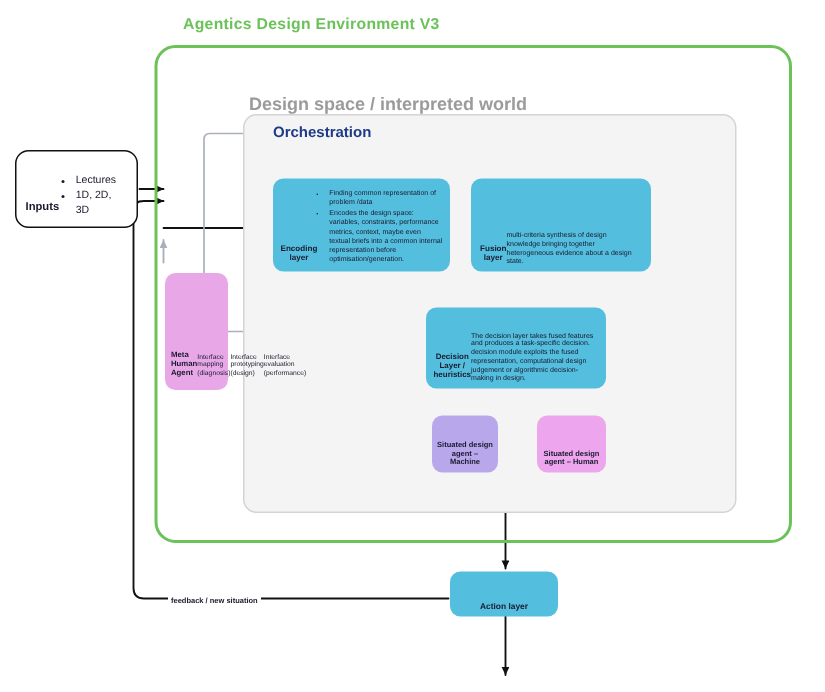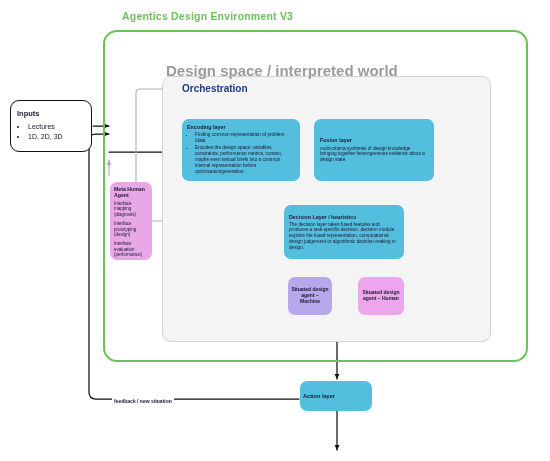--- a/index.html
+++ b/index.html
@@ -8,30 +8,30 @@
   #canvas{position:absolute;inset:0;width:550px;height:461px;}
   .node{position:absolute;box-sizing:border-box;}
 
   
   #env-title{left:122px;top:10px;font-size:10.5px;font-weight:bold;color:#6ac259;
              letter-spacing:.2px;white-space:nowrap;}
   #env-frame{left:103px;top:30px;width:425px;height:332px;border:2px solid #6ac259;
              border-radius:14px;background:transparent;}
 
   
-  #designspace-label{left:166px;top:62px;font-size:15px;font-weight:bold;color:#9b9b9b;
+  #designspace-label{left:166px;top:62px;font-size:12px;font-weight:bold;color:#9b9b9b;
                      white-space:nowrap;text-align:center;}
   #designspace-frame{left:162px;top:76px;width:329px;height:266px;border:1px solid #d4d4d4;
                      border-radius:9px;background:#f4f4f4;}
   #orchestration-label{left:182px;top:83px;font-size:10px;font-weight:bold;color:#1f3b87;
                        white-space:nowrap;}
 
   
   .bx{position:absolute;box-sizing:border-box;border-radius:7px;
-      display:flex;flex-direction:column;align-items:flex-start;justify-content:center;}
+      display:flex;flex-direction:row;align-items:flex-end;justify-content:center;}
   .bx .ttl{font-weight:bold;text-align:center;line-height:1.15;}
   .bx .bdy{line-height:1.22;}
   .cyan{background:#54bede;}
   .pink{background:#e8a8e8;}
   .violet{background:#b9a7ec;}
   .magenta{background:#eda6ed;}
 
   #inputs-box{left:10px;top:100px;width:82px;height:52px;background:#ffffff;
               border:1.4px solid #111;border-radius:9px;padding:5px 6px;}
   #inputs-box .ttl{font-size:7.5px;margin-bottom:3px;}

